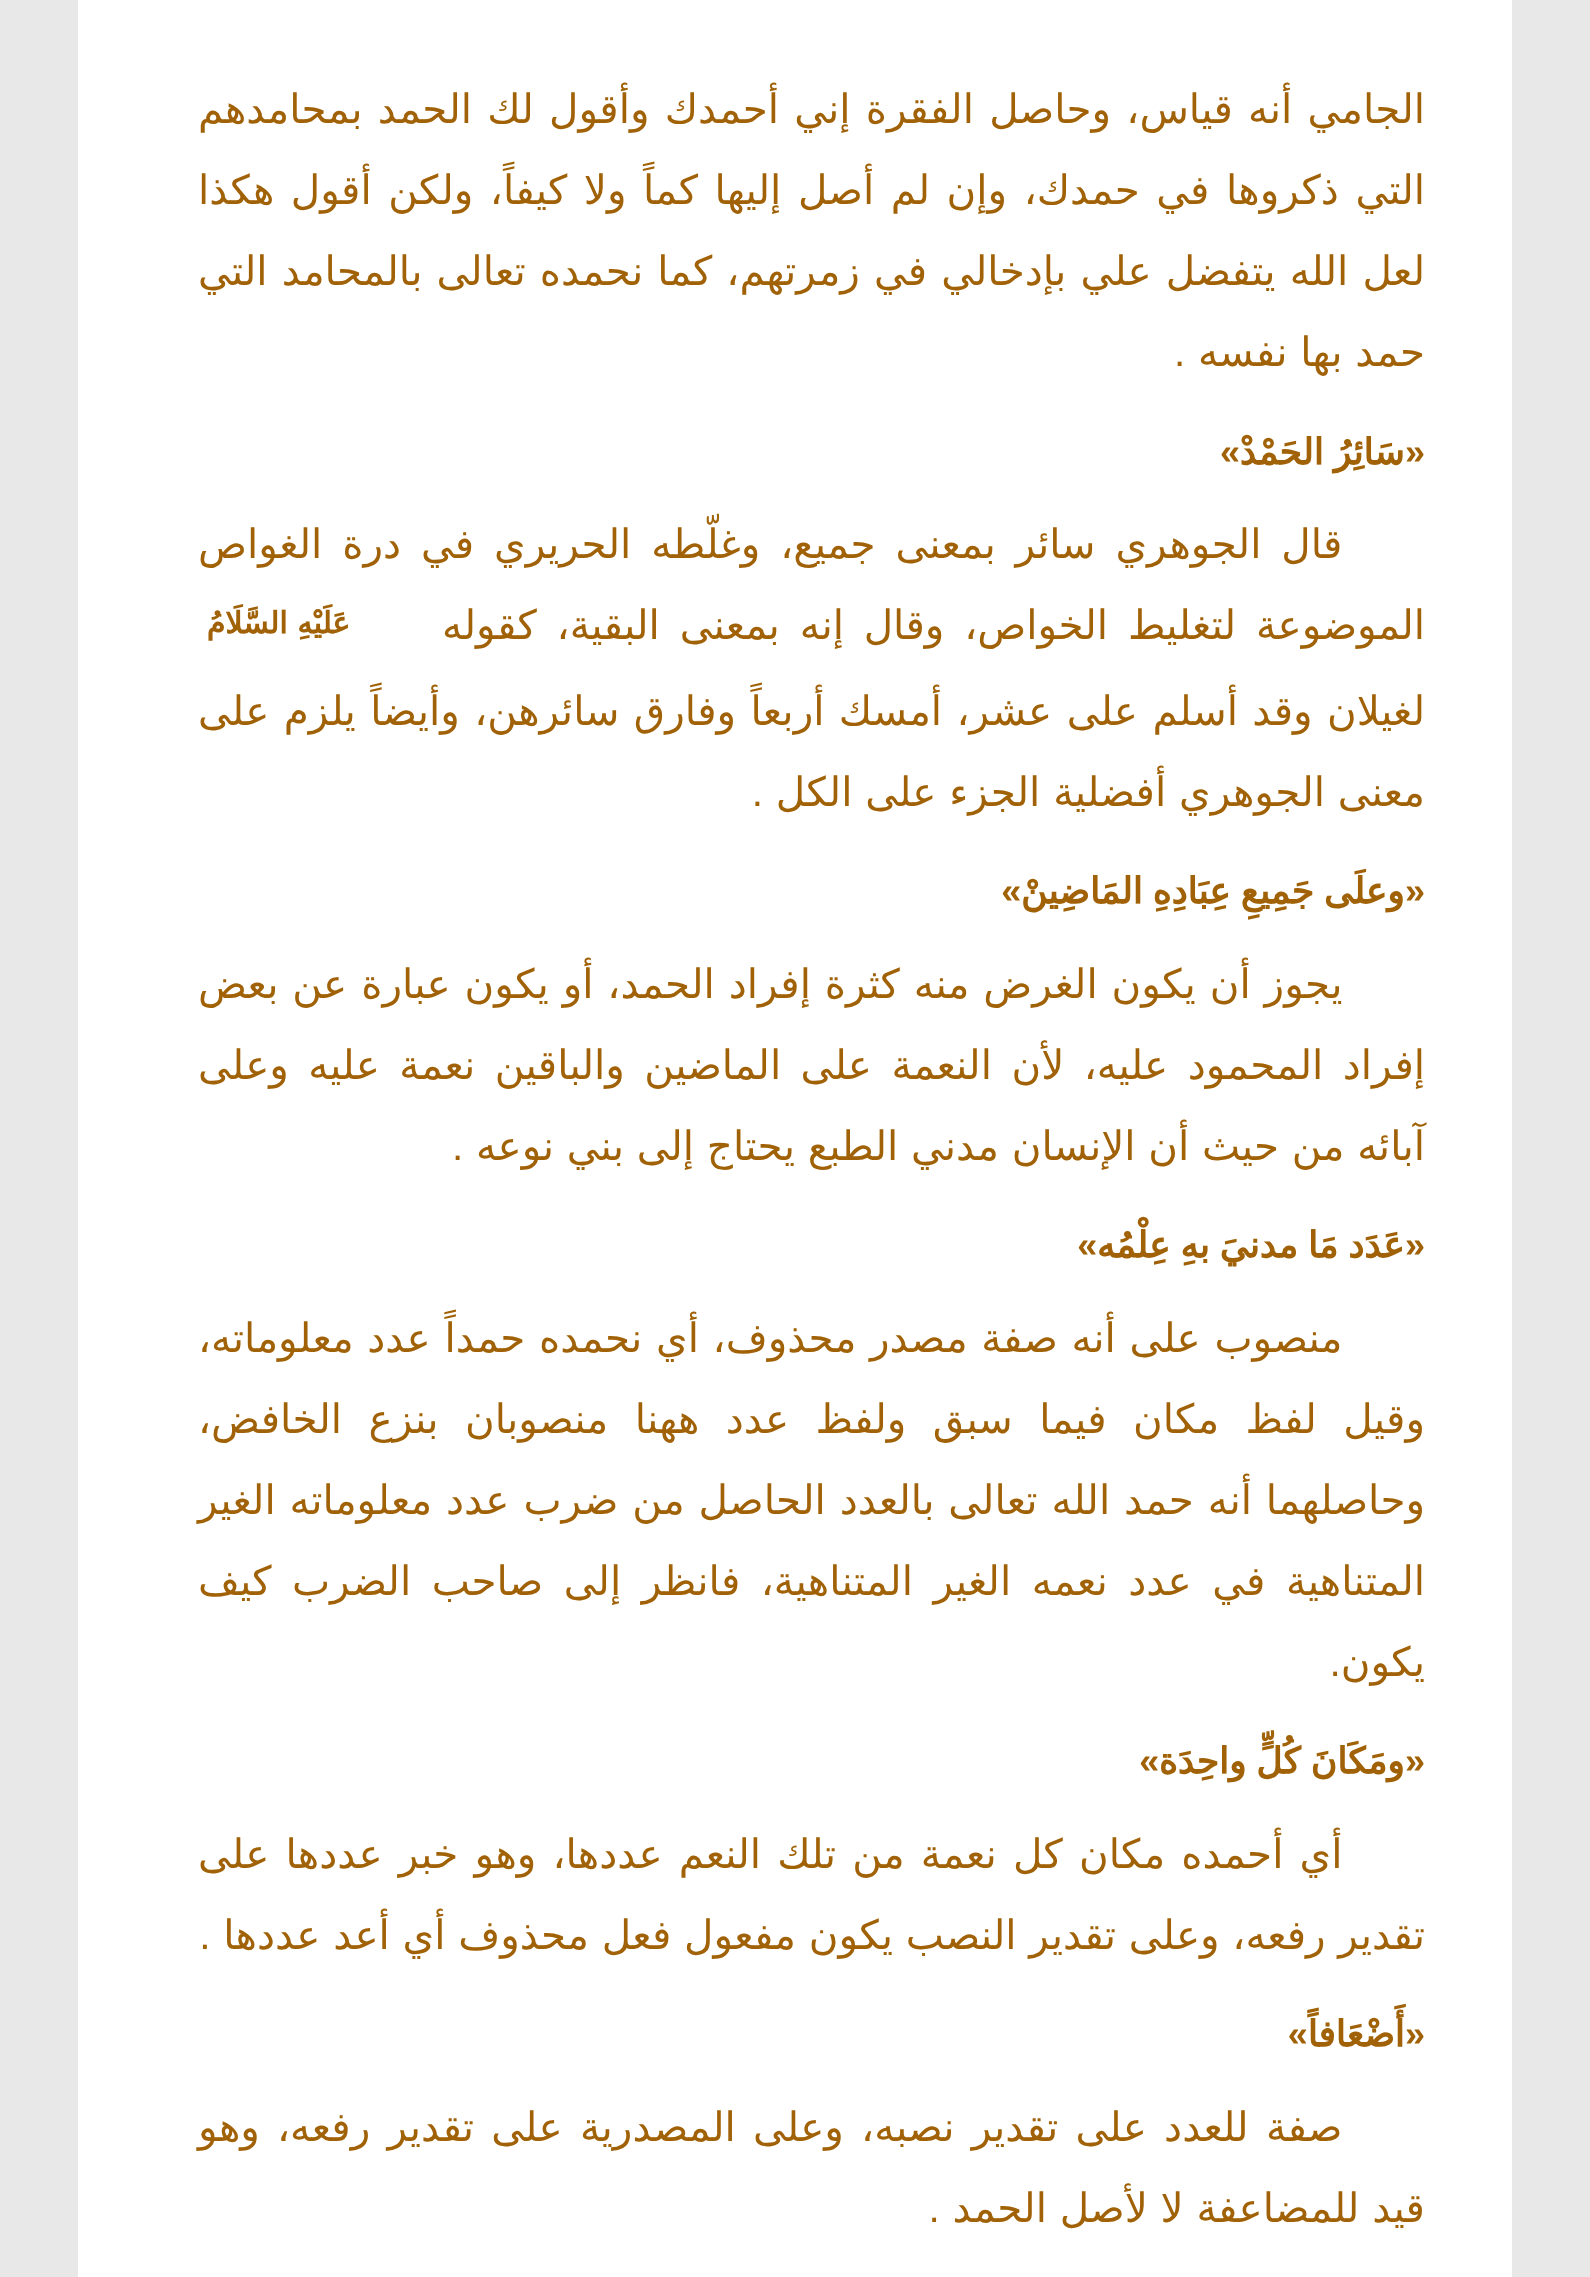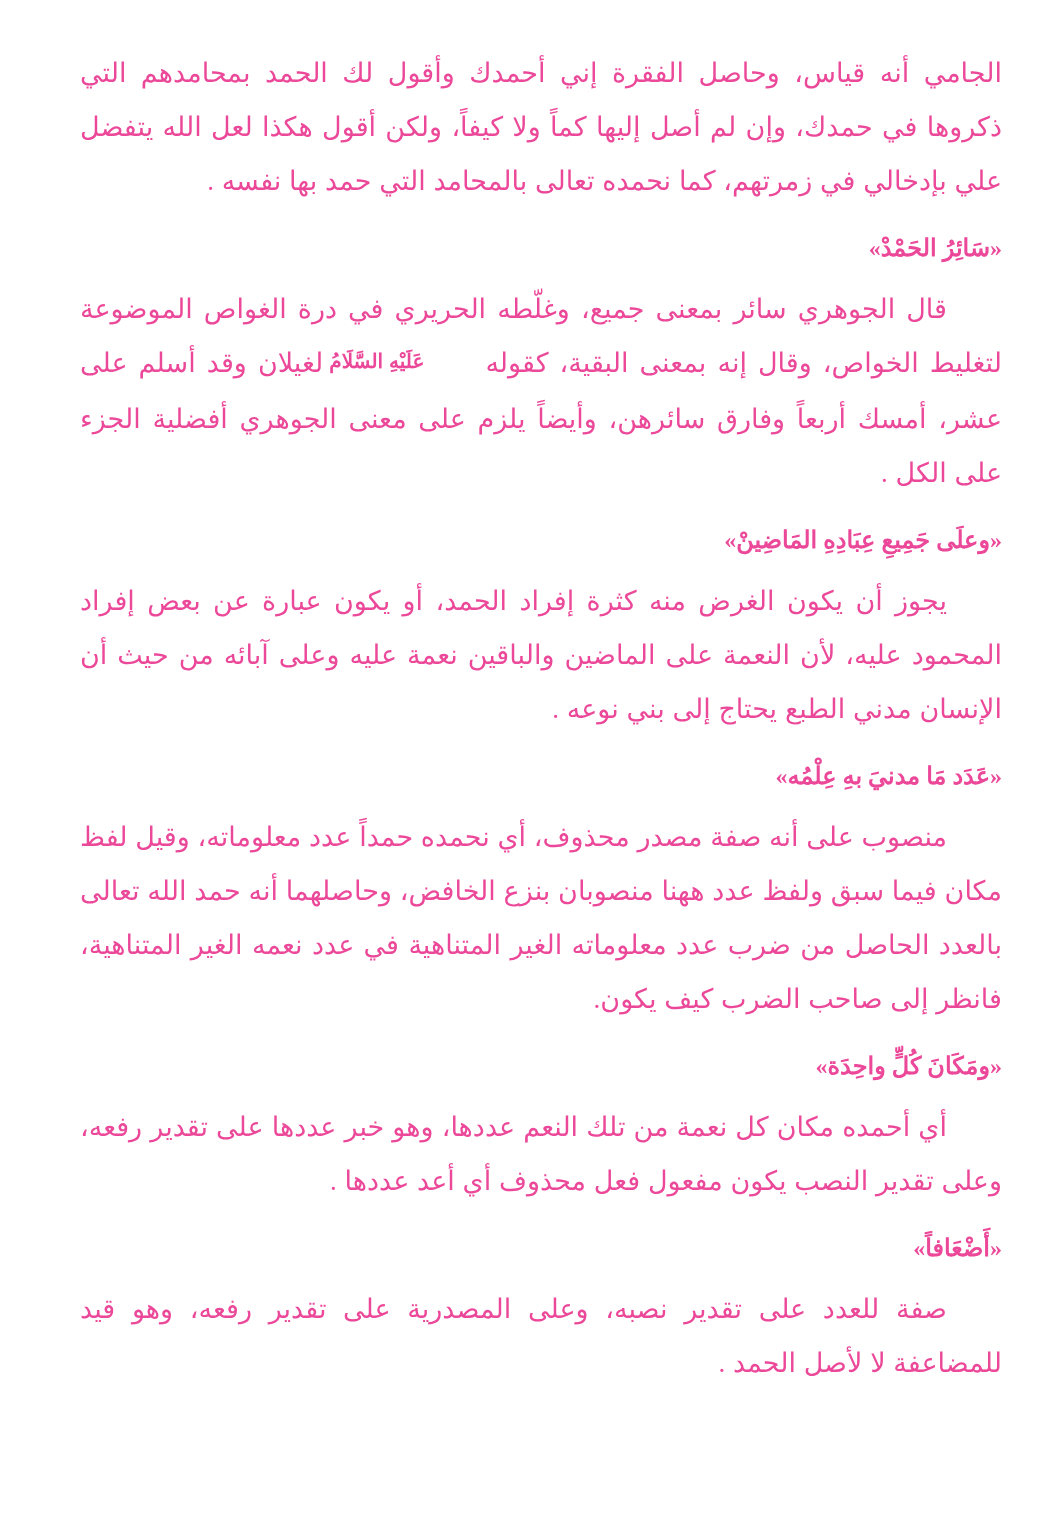--- a/index.html
+++ b/index.html
@@ -1,24 +1,24 @@
 <!DOCTYPE html>
 <html lang="ar" dir="rtl"><head>
 <meta charset="utf-8">
 <style>
   html, body { margin: 0; padding: 0; background: #e8e8e8; }
   .page {
-    width: 1060px;
+    width: 956px;
     height: 1518px;
     margin: 0 auto;
     background: #ffffff;
     position: relative;
     direction: rtl;
-    font-family: Liberation Serif, serif;
-    color: #ec4899;
+    font-family: Liberation Sans, sans-serif;
+    color: #a16207;
     overflow: hidden;
     box-sizing: border-box;
   }
   .content {
     padding: 46px 58px 0 80px;
   }
   .paragraph {
     font-size: 27px;
     line-height: 54px;
     text-align: justify;

